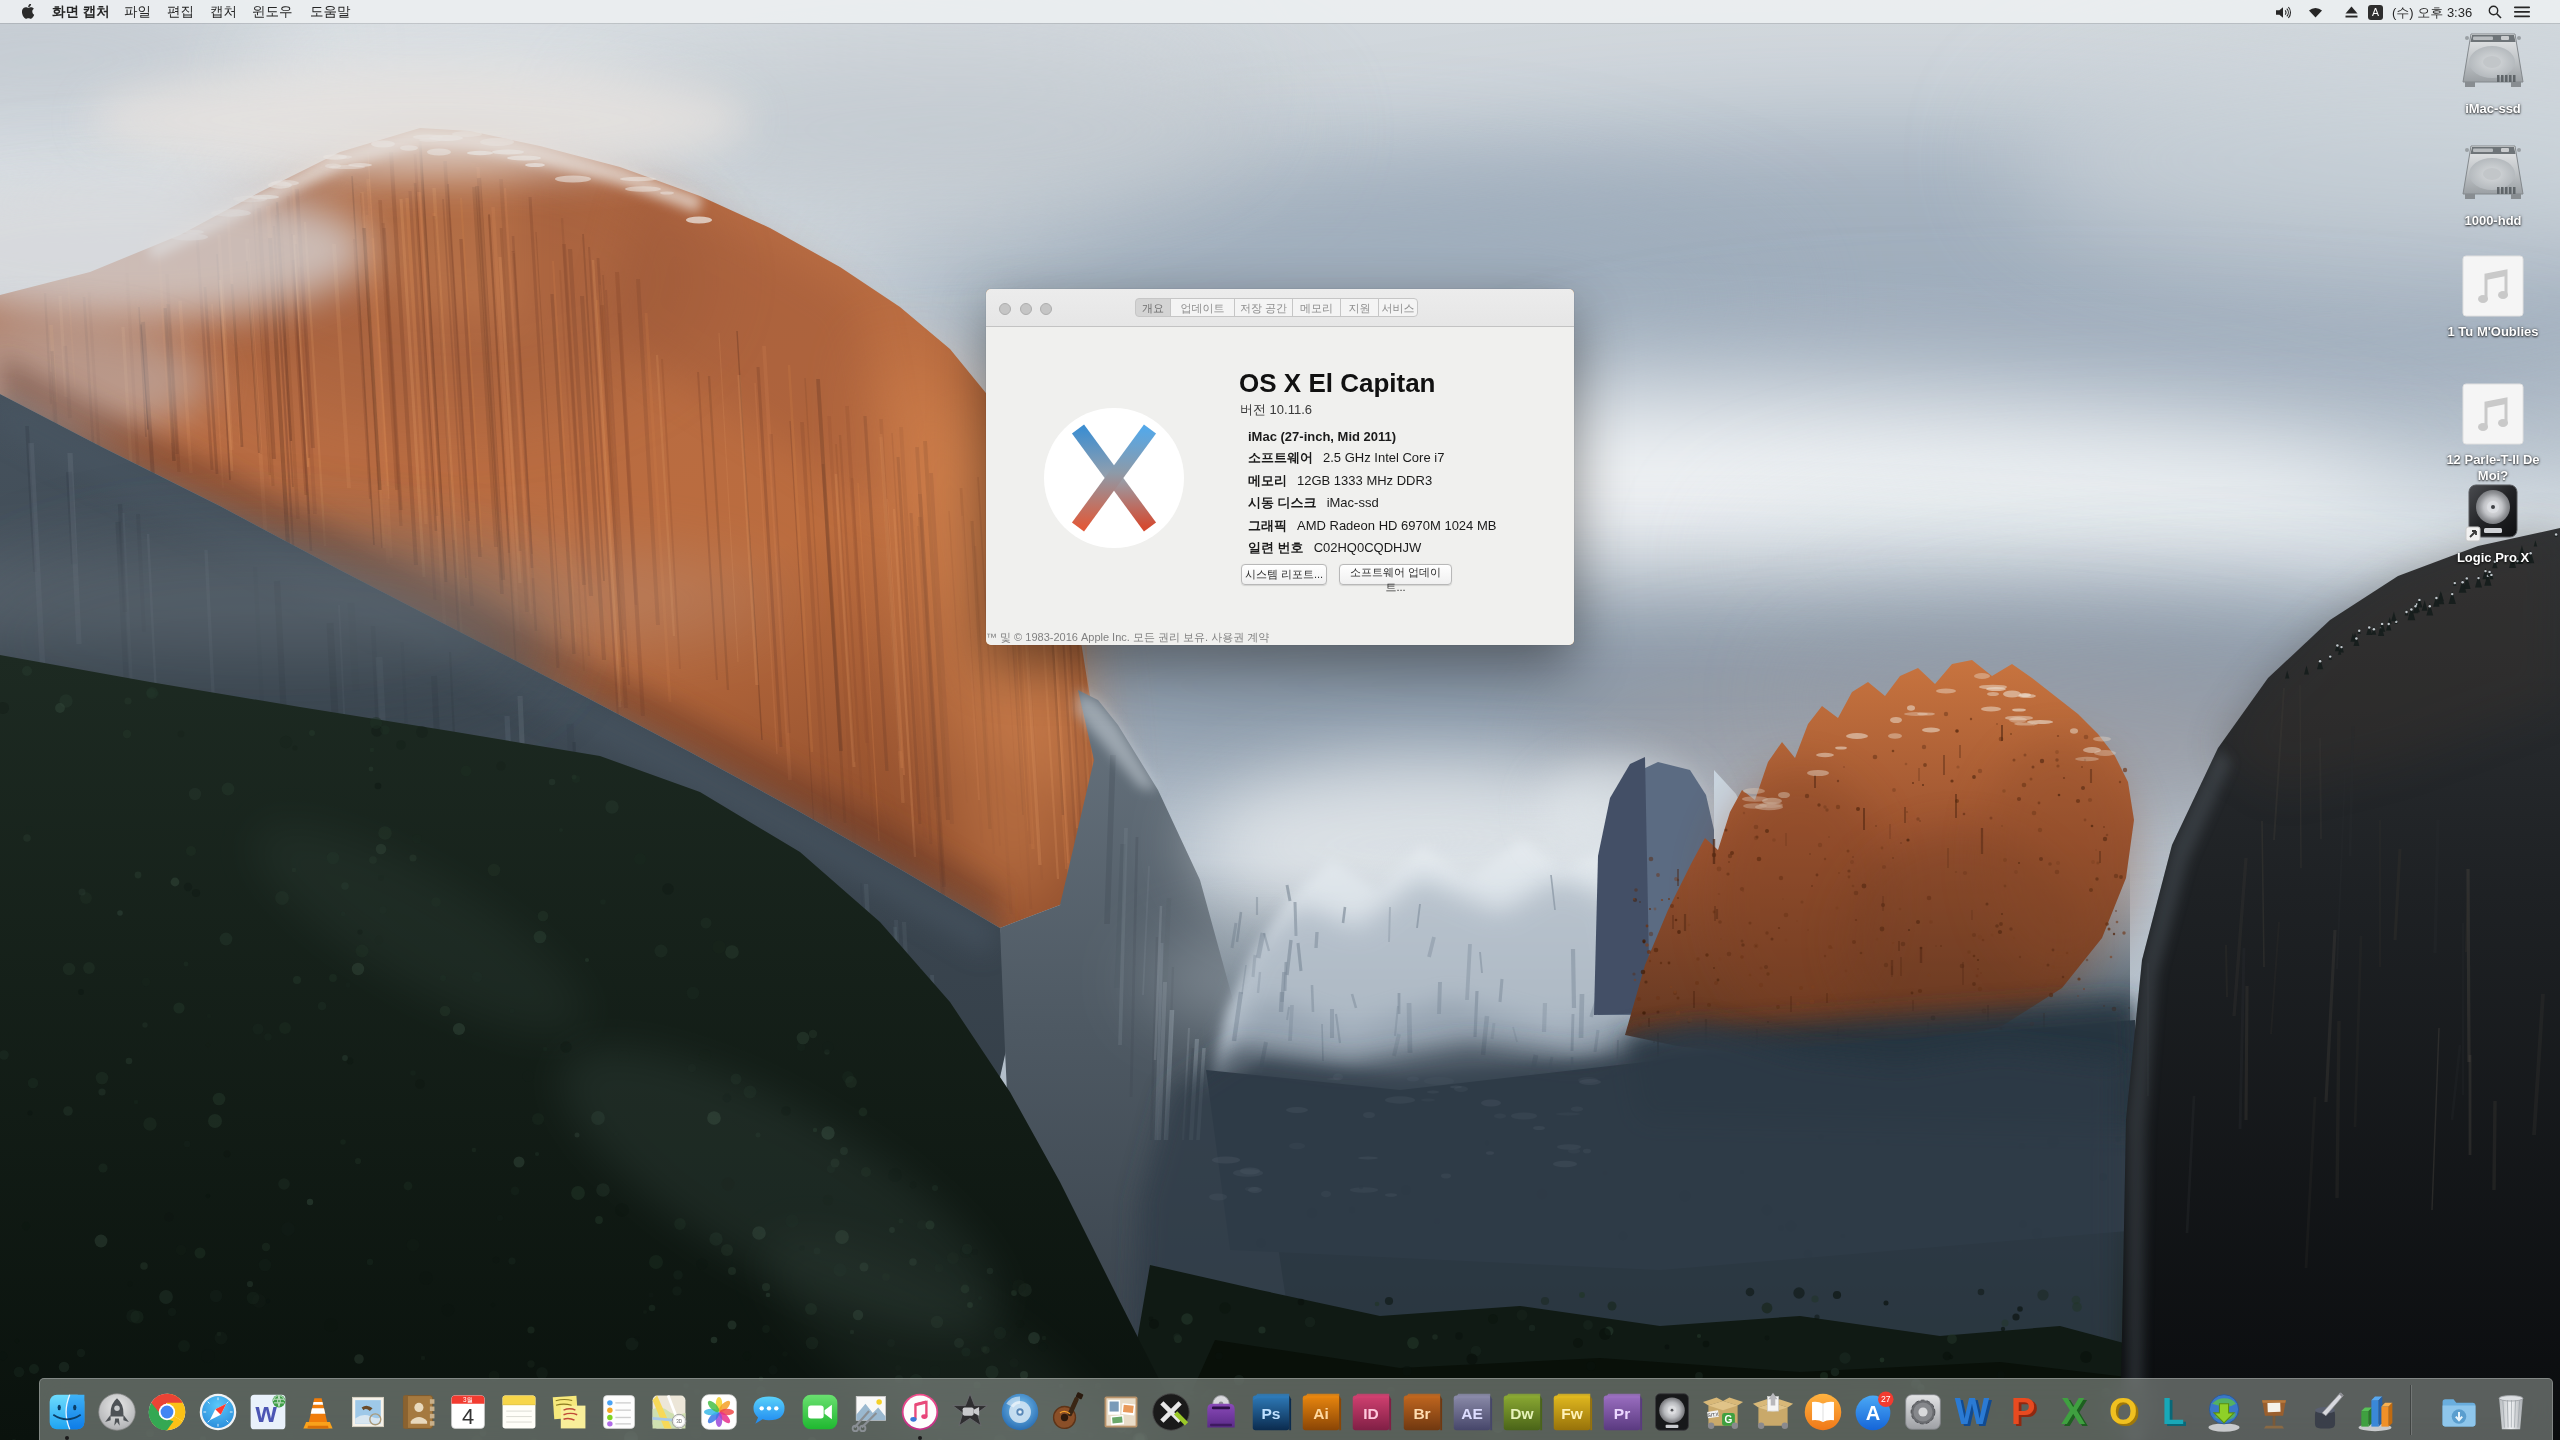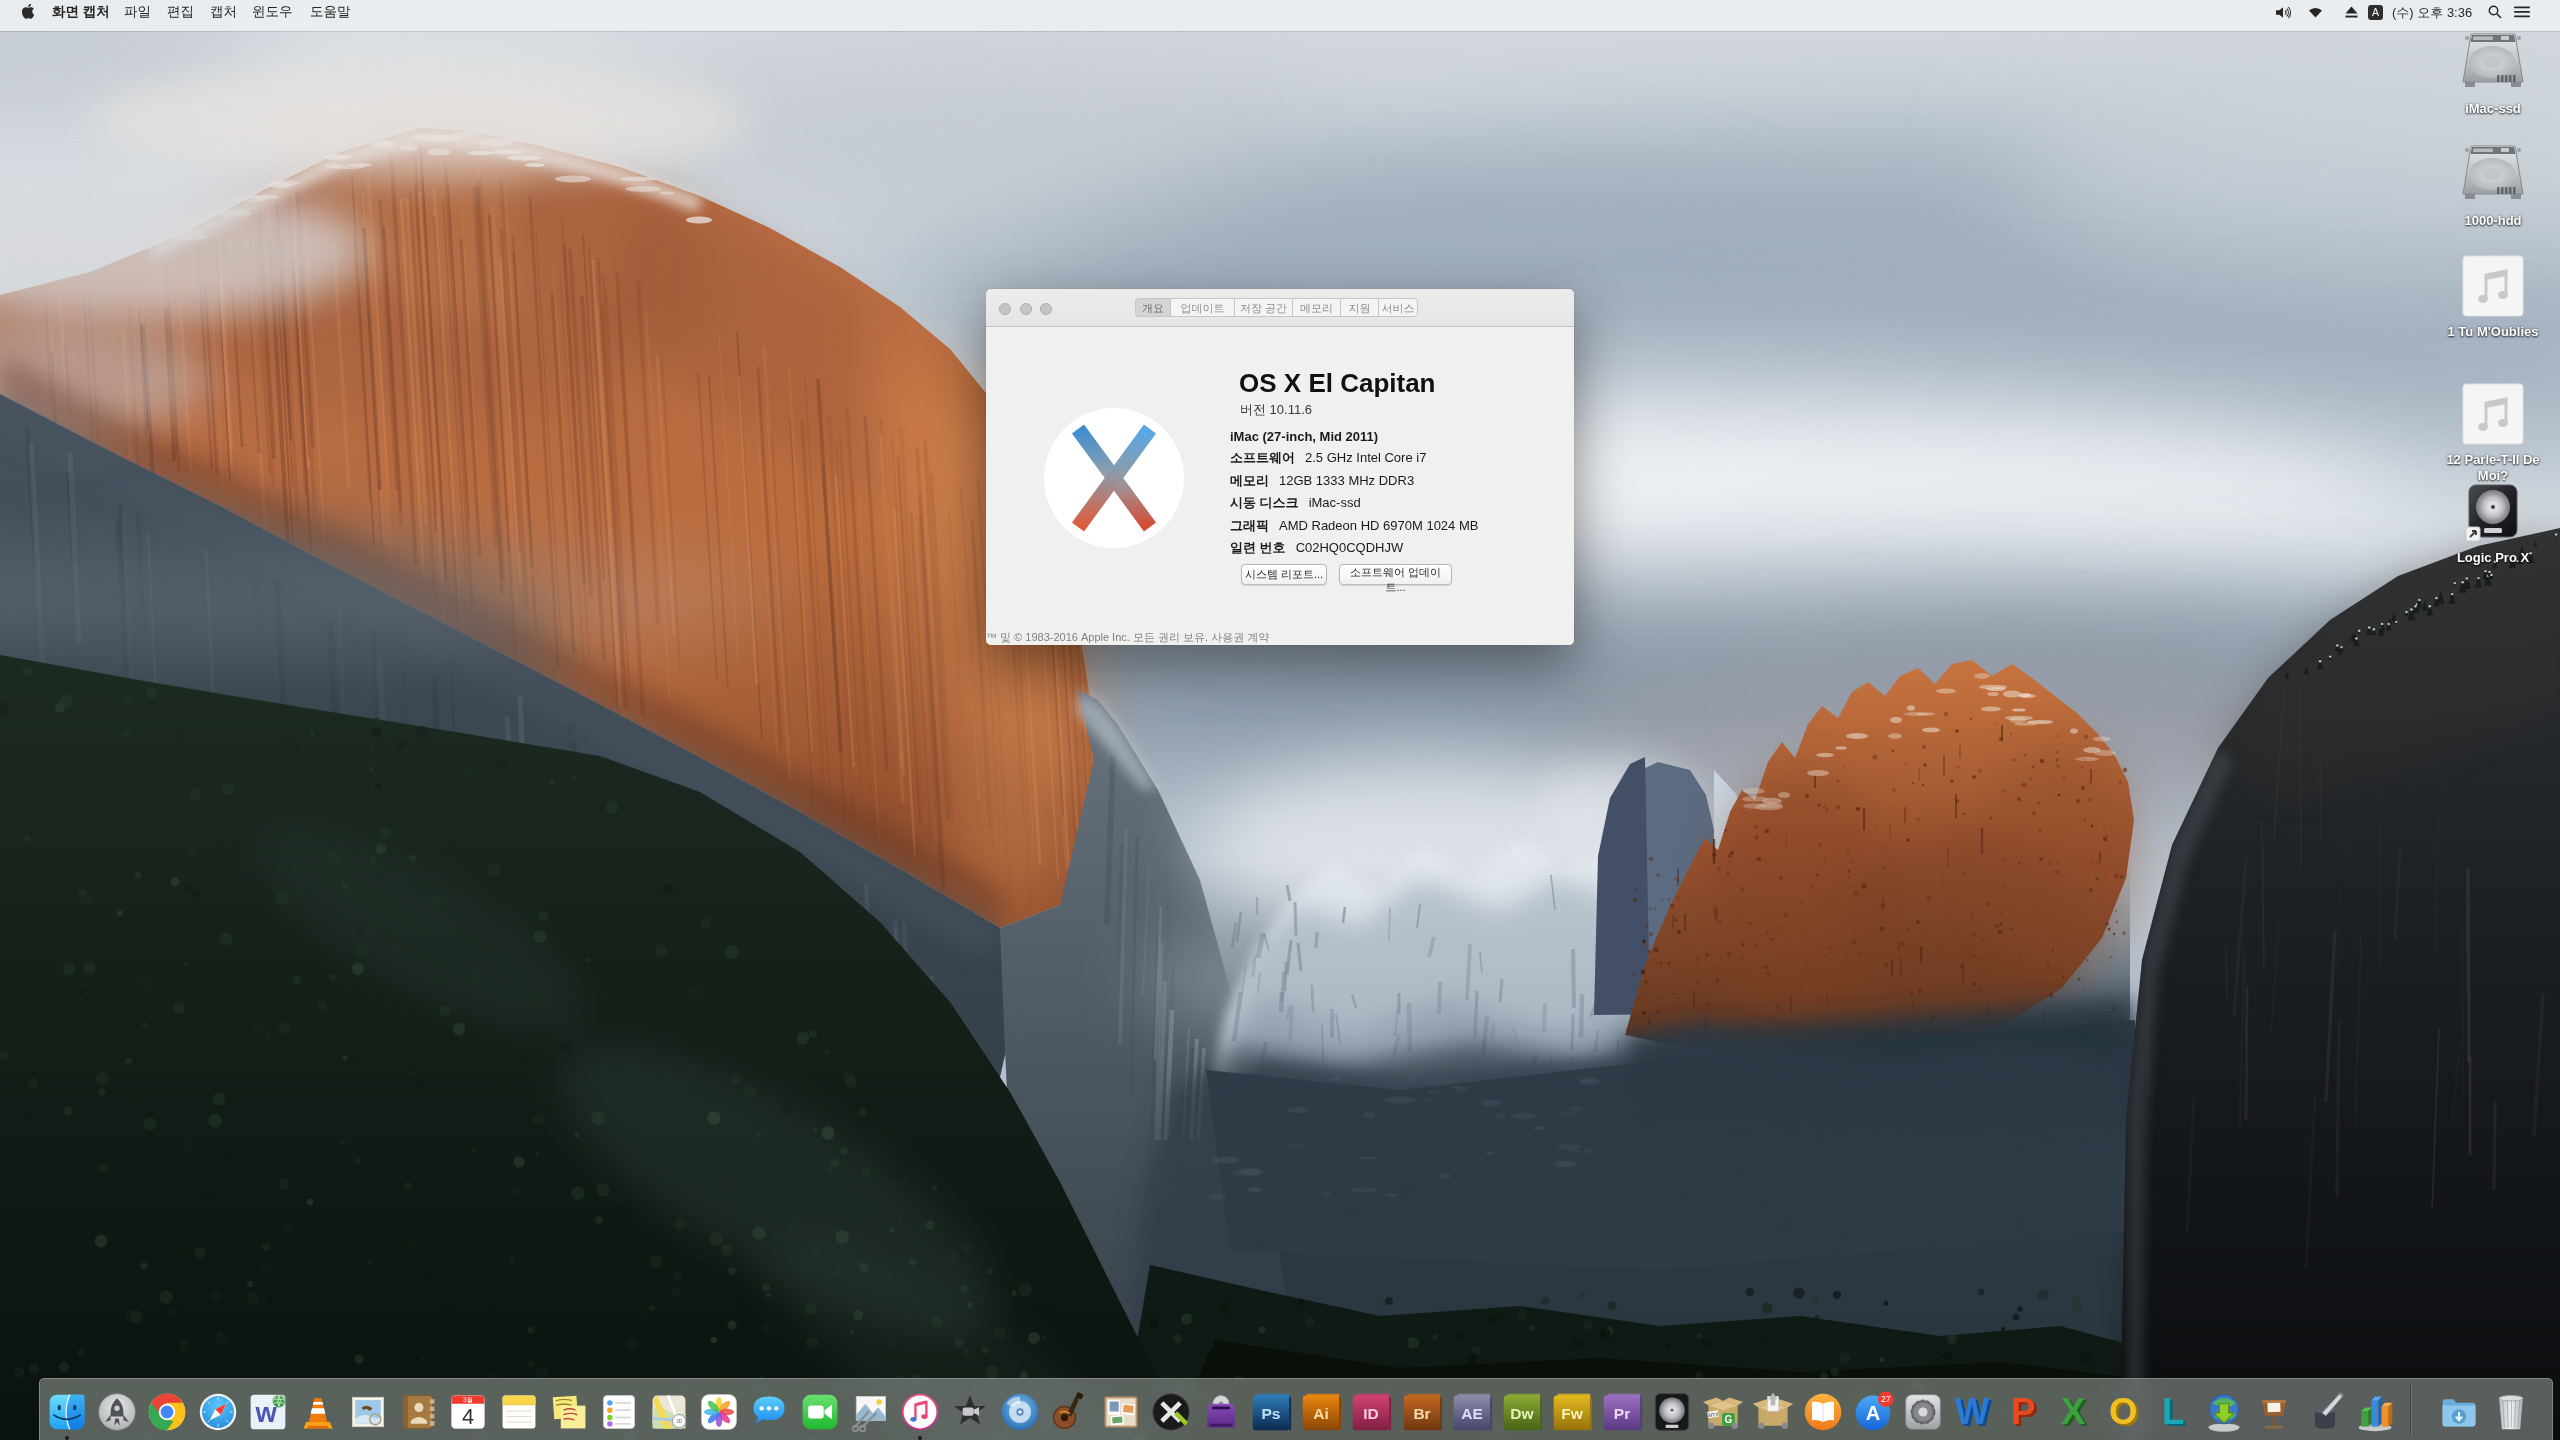--- a/index.html
+++ b/index.html
@@ -1,16 +1,16 @@
 <!DOCTYPE html>
 <html><head><meta charset="utf-8"><style>
 *{margin:0;padding:0;box-sizing:border-box}
 html,body{width:2560px;height:1440px;overflow:hidden;font-family:"Liberation Sans",sans-serif}
 #wall{position:absolute;left:0;top:0}
-#menubar{position:absolute;left:0;top:0;width:2560px;height:31px;background:rgba(234,237,239,0.96);box-shadow:0 0.5px 0 rgba(0,0,0,0.22);z-index:50}
+#menubar{position:absolute;left:0;top:0;width:2560px;height:23px;background:rgba(234,237,239,0.96);box-shadow:0 0.5px 0 rgba(0,0,0,0.22);z-index:50}
 .mi{position:absolute;top:3px;font-size:13.5px;color:#252525}
 .mi.b{font-weight:700}
 #win{position:absolute;left:986px;top:289px;width:588px;height:356px;border-radius:5px;background:#fdba74;box-shadow:0 20px 55px rgba(0,0,0,0.45),0 0 1px rgba(0,0,0,0.35);z-index:40}
 #titlebar{position:absolute;left:0;top:0;width:100%;height:38px;background:linear-gradient(#ececec,#e6e6e6);border-bottom:1px solid #c3c3c3;border-radius:5px 5px 0 0}
 .tl{position:absolute;top:13.5px;width:12px;height:12px;border-radius:50%;background:#c5c5c5;border:0.5px solid #adadad}
 .tabs{position:absolute;left:150px;top:9px;height:19px;display:flex}
 .tab{display:inline-block;height:19px;line-height:18px;text-align:center;font-size:11px;color:#8e8e8e;background:#f4f4f4;border:1px solid #c6c6c6;margin-left:-1px}
 .tab.sel{background:#d4d4d4;color:#6e6e6e}
 .tabs span:first-child{border-radius:4px 0 0 4px}
 .tabs span:last-child{border-radius:0 4px 4px 0}
@@ -1684,21 +1684,21 @@
           </linearGradient>
         </defs>
 <circle cx="70" cy="70" r="70" fill="#fff"></circle>
 <g stroke-linecap="butt">
 <path d="M34 21 L106 119" stroke="url(#xs2)" stroke-width="15"></path>
 <path d="M106 21 L34 119" stroke="url(#xs1)" stroke-width="15"></path>
 </g>
       </svg>
     <div style="position:absolute;left:253px;top:41px;font-size:26px;color:#111"><b style="font-weight:700">OS X</b> <span style="font-weight:700">El Capitan</span></div>
     <div style="position:absolute;left:254px;top:74px;font-size:13px;color:#3a3a3a">버전 10.11.6</div>
-    <div style="position:absolute;left:244px;top:102px;font-size:13px;color:#1a1a1a">
+    <div style="position:absolute;left:262px;top:102px;font-size:13px;color:#1a1a1a">
       <div style="font-weight:700;margin-bottom:5px">iMac (27-inch, Mid 2011)</div>
       <div class="spec"><b>소프트웨어</b><span>2.5 GHz Intel Core i7</span></div>
       <div class="spec"><b>메모리</b><span>12GB 1333 MHz DDR3</span></div>
       <div class="spec"><b>시동 디스크</b><span>iMac-ssd</span></div>
       <div class="spec"><b>그래픽</b><span>AMD Radeon HD 6970M 1024 MB</span></div>
       <div class="spec"><b>일련 번호</b><span>C02HQ0CQDHJW</span></div>
     </div>
     <button class="btn" style="left:255px;top:237px;width:86px">시스템 리포트...</button>
     <button class="btn" style="left:353px;top:237px;width:113px">소프트웨어 업데이트...</button>
     <div style="position:absolute;left:0;right:0;top:303px;text-align:left;font-size:11px;color:#808080">™ 및 © 1983-2016 Apple Inc. 모든 권리 보유. 사용권 계약</div>

